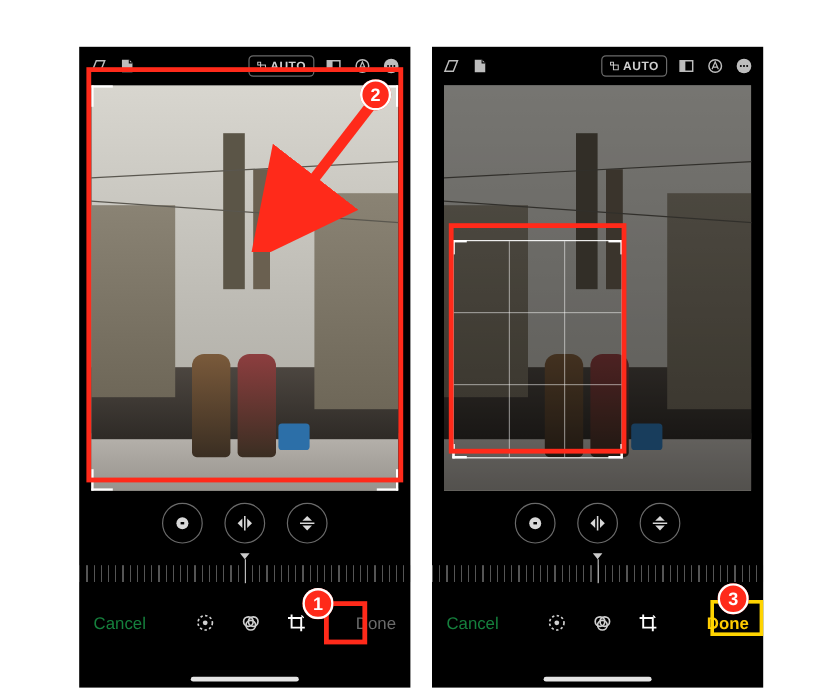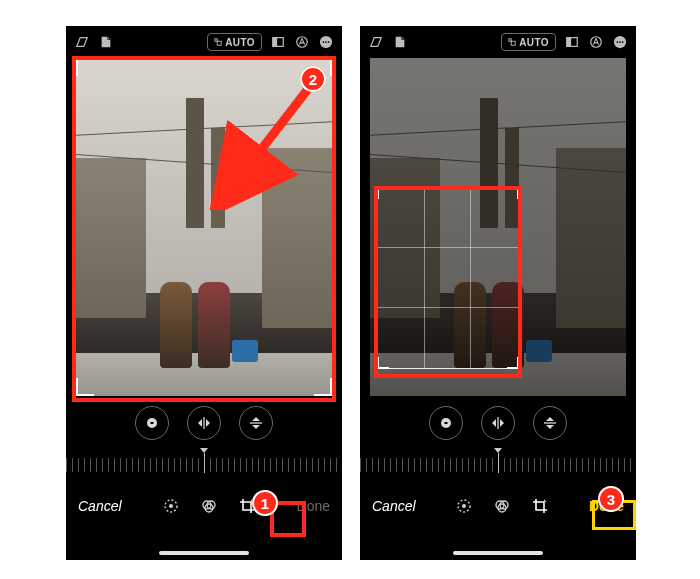--- a/index.html
+++ b/index.html
@@ -12,21 +12,21 @@
     color: #fff;
   }
   .stage {
     position: relative;
     width: 700px;
     height: 579px;
     background: #fff;
   }
   .phone {
     position: absolute;
-    top: 26px;
+    top: 39px;
     width: 276px;
     height: 534px;
     background: #000;
     overflow: hidden;
   }
   .phone.left  { left: 66px; }
   .phone.right { left: 360px; }
 
   
   .topbar {
@@ -160,21 +160,21 @@
   
   .bottombar {
     margin-top: 4px;
     height: 44px;
     display: flex;
     align-items: center;
     justify-content: space-between;
     padding: 0 12px;
     font-size: 14px;
   }
-  .bottombar .cancel { color: #ffffff; font-style: italic; }
+  .bottombar .cancel { color: #15803d; }
   .bottombar .done   { color: #6b6b6b; }
   .bottombar .done.active { color: #ffcc00; font-weight:600; }
   .bottom-icons { display:flex; gap:22px; align-items:center; color:#d0d0d0; }
   .gesture-bar { position:absolute; bottom:5px; left:50%; transform:translateX(-50%);
     width:90px; height:4px; border-radius:3px; background:#e4e4e4; }
 
   
   svg { display:block; }
 
   

